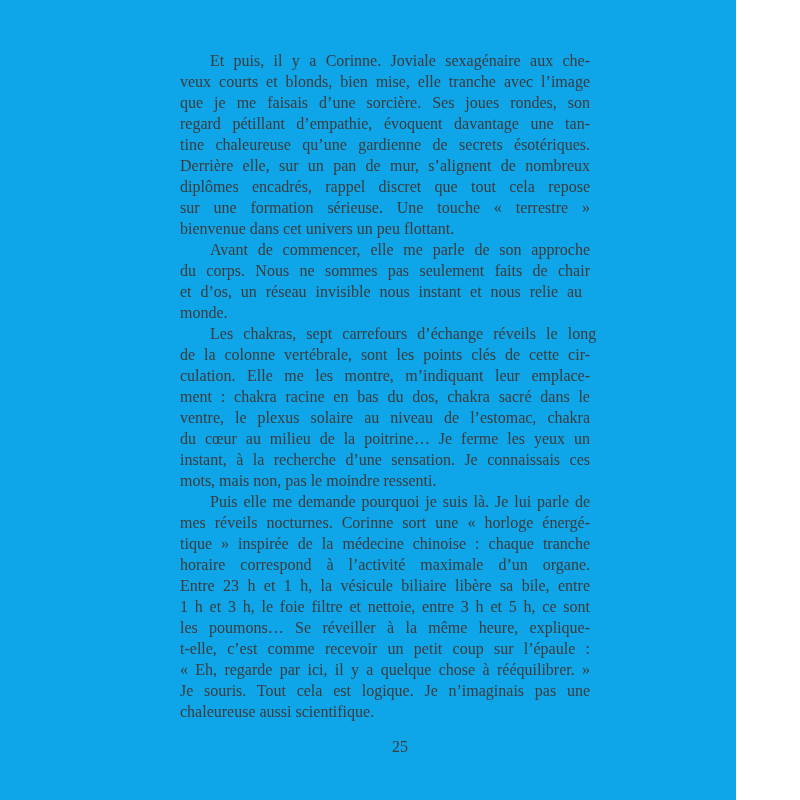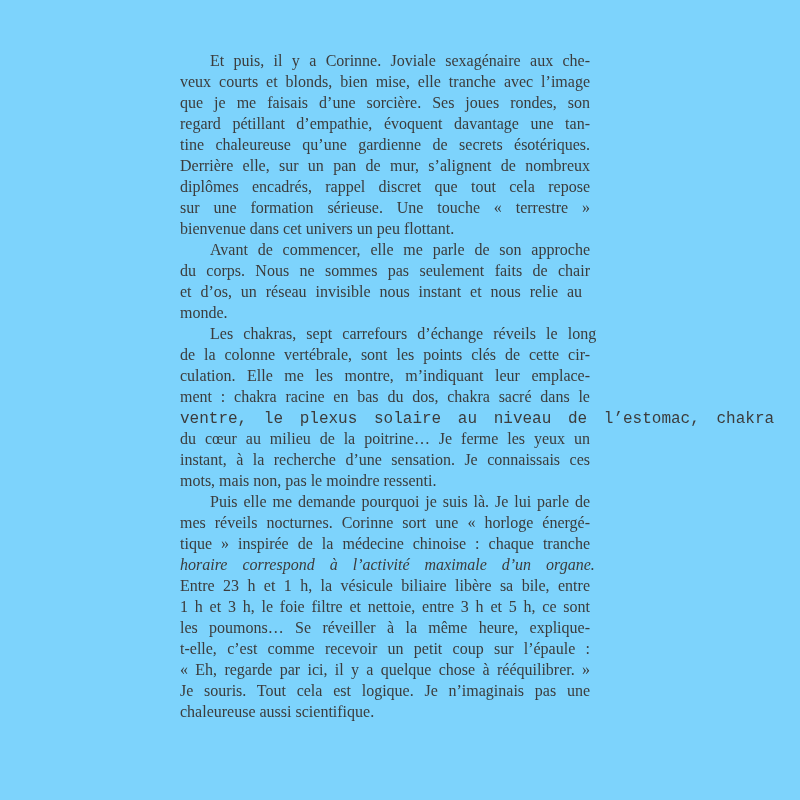--- a/index.html
+++ b/index.html
@@ -5,23 +5,23 @@
   html, body {
     margin: 0;
     padding: 0;
     width: 800px;
     height: 800px;
     background: #ffffff;
     overflow: hidden;
   }
   .page {
     position: relative;
-    width: 800px;
+    width: 736px;
     height: 800px;
-    background: #7dd3fc;
+    background: #0ea5e9;
     font-family: "Liberation Serif", serif;
     color: #3c3c3c;
   }
   .text-block {
     position: absolute;
     left: 180px;
     top: 50px;
     width: 410px;
   }
   .paragraph {
@@ -70,32 +70,33 @@
         <div class="line first"><span style="word-spacing: 5.8px;">Avant de commencer, elle me parle de son approche</span></div>
         <div class="line"><span style="word-spacing: 6.35px;">du corps. Nous ne sommes pas seulement faits de chair</span></div>
         <div class="line"><span style="word-spacing: 4.88px;">et d’os, un réseau invisible nous instant et nous relie au</span></div>
         <div class="line last"><span>monde.</span></div>
       </div>
       <div class="paragraph">
         <div class="line first"><span style="word-spacing: 6.18px;">Les chakras, sept carrefours d’échange réveils le long</span></div>
         <div class="line"><span style="word-spacing: 4.91px;">de la colonne vertébrale, sont les points clés de cette cir-</span></div>
         <div class="line"><span style="word-spacing: 7.48px;">culation. Elle me les montre, m’indiquant leur emplace-</span></div>
         <div class="line"><span style="word-spacing: 4.8px;">ment : chakra racine en bas du dos, chakra sacré dans le</span></div>
-        <div class="line"><span style="word-spacing: 7.05px; font-family: Liberation Mono, monospace;">ventre, le plexus solaire au niveau de l’estomac, chakra</span></div>
+        <div class="line"><span style="word-spacing: 7.05px;">ventre, le plexus solaire au niveau de l’estomac, chakra</span></div>
         <div class="line"><span style="word-spacing: 4.92px;">du cœur au milieu de la poitrine… Je ferme les yeux un</span></div>
         <div class="line"><span style="word-spacing: 5.49px;">instant, à la recherche d’une sensation. Je connaissais ces</span></div>
         <div class="line last"><span>mots, mais non, pas le moindre ressenti.</span></div>
       </div>
       <div class="paragraph">
         <div class="line first"><span style="word-spacing: 1.91px;">Puis elle me demande pourquoi je suis là. Je lui parle de</span></div>
         <div class="line"><span style="word-spacing: 5.02px;">mes réveils nocturnes. Corinne sort une « horloge énergé-</span></div>
         <div class="line"><span style="word-spacing: 5.03px;">tique » inspirée de la médecine chinoise : chaque tranche</span></div>
-        <div class="line"><span style="word-spacing: 11px; font-style: italic;">horaire correspond à l’activité maximale d’un organe.</span></div>
+        <div class="line"><span style="word-spacing: 11px;">horaire correspond à l’activité maximale d’un organe.</span></div>
         <div class="line"><span style="word-spacing: 4.4px;">Entre 23 h et 1 h, la vésicule biliaire libère sa bile, entre</span></div>
         <div class="line"><span style="word-spacing: 2.79px; text-align: center;">1 h et 3 h, le foie filtre et nettoie, entre 3 h et 5 h, ce sont</span></div>
         <div class="line"><span style="word-spacing: 7.32px; text-align: right;">les poumons… Se réveiller à la même heure, explique-</span></div>
         <div class="line"><span style="word-spacing: 6.26px;">t-elle, c’est comme recevoir un petit coup sur l’épaule :</span></div>
         <div class="line"><span style="word-spacing: 3.33px;">« Eh, regarde par ici, il y a quelque chose à rééquilibrer. »</span></div>
         <div class="line"><span style="word-spacing: 6.76px;">Je souris. Tout cela est logique. Je n’imaginais pas une</span></div>
         <div class="line last"><span>chaleureuse aussi scientifique.</span></div>
       </div>
     </div>
+  <div class="page-number">25</div>
 </div>
 
 </body></html>

